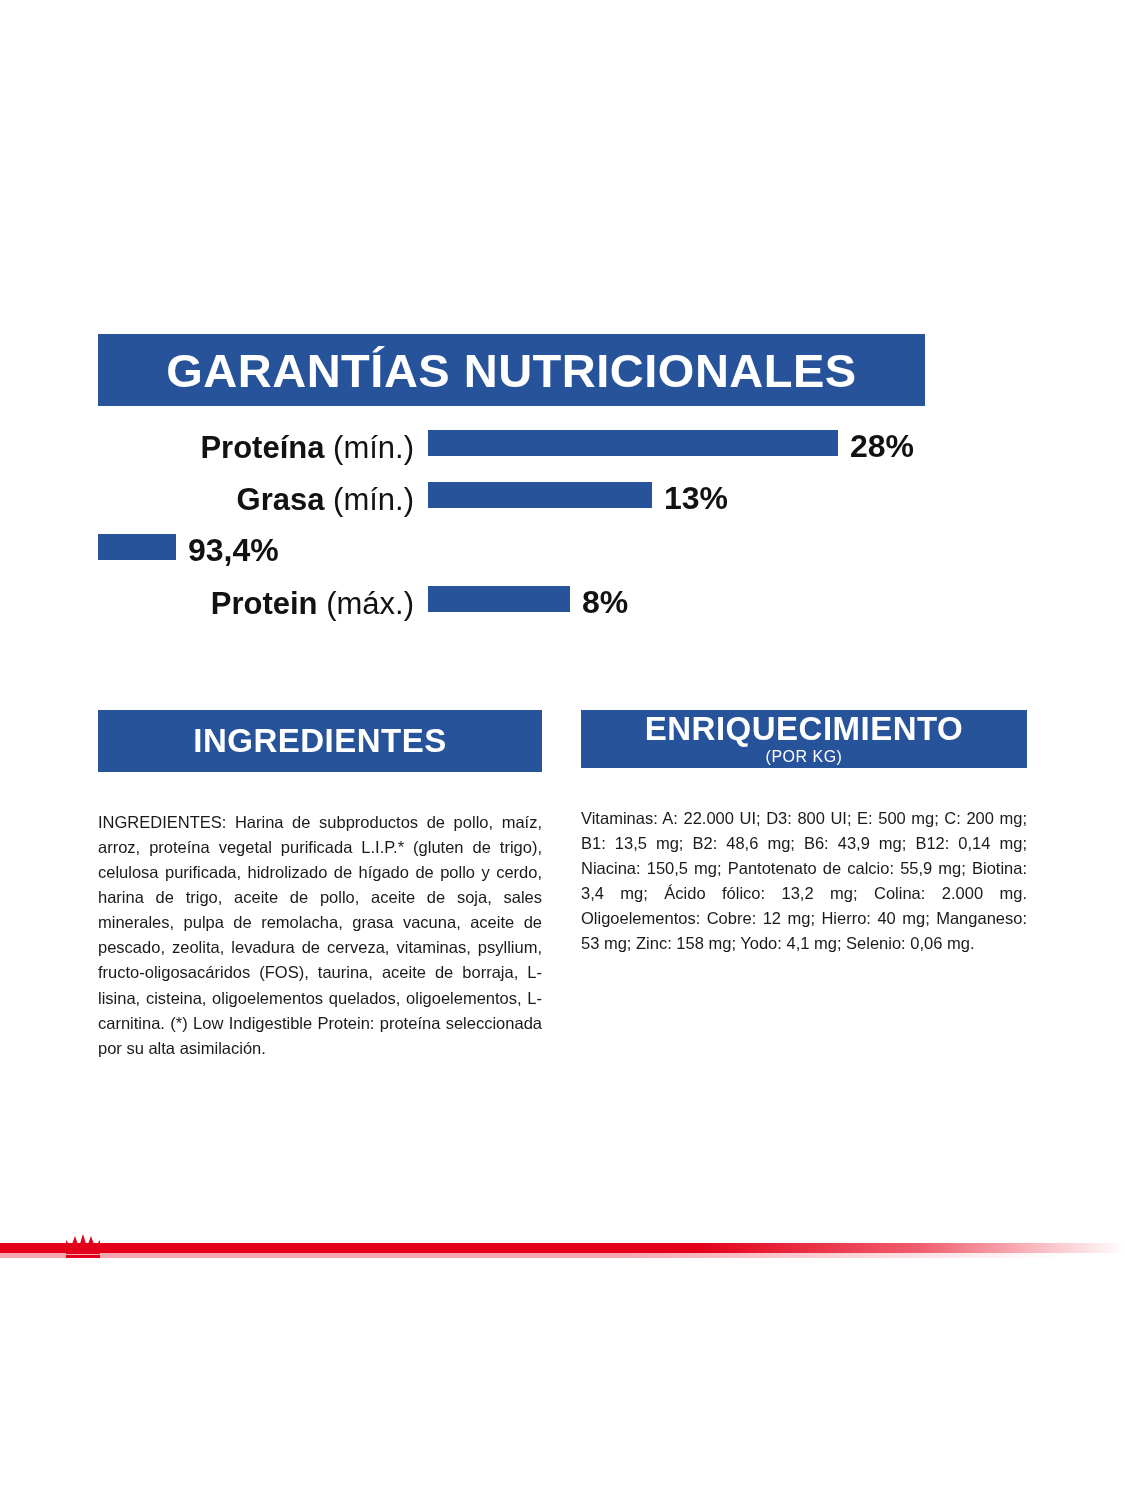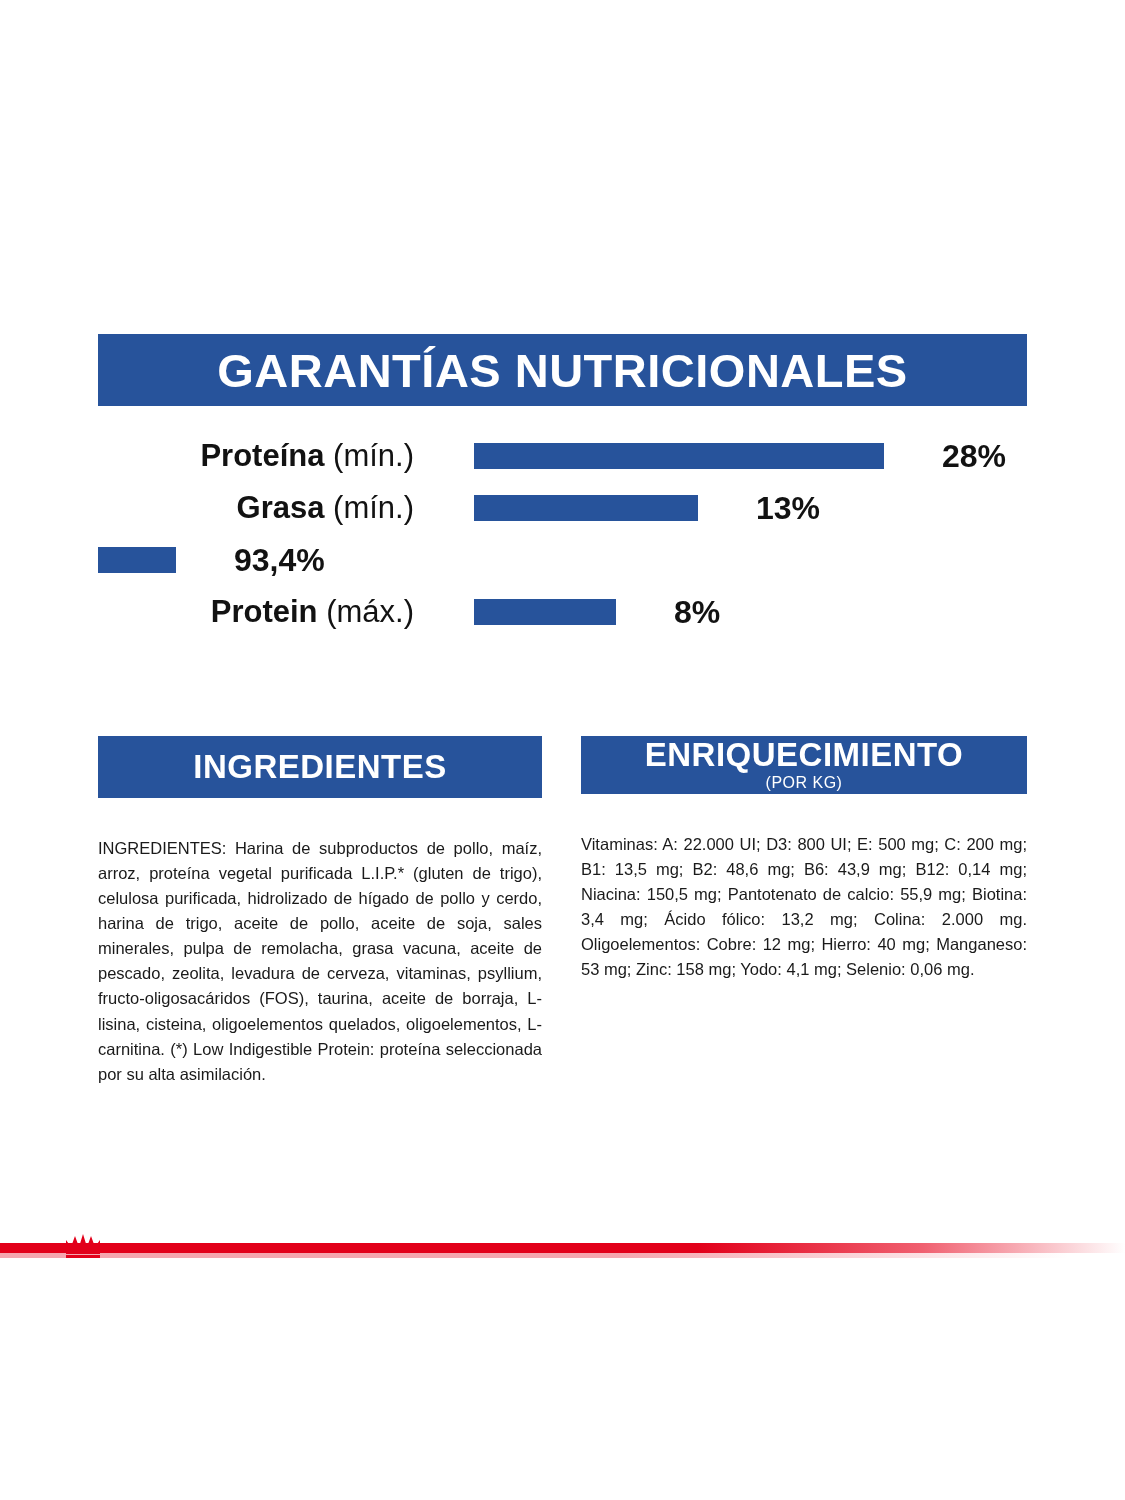--- a/index.html
+++ b/index.html
@@ -20,21 +20,21 @@
     left: 0; top: 0;
     width: 1125px;
     height: 1500px;
   }
 
   
   .banner {
     position: absolute;
     left: 98px;
     top: 334px;
-    width: 929px;
+    width: 827px;
     height: 72px;
     background: #27539b;
     display: flex;
     align-items: center;
     justify-content: center;
   }
   .banner-title {
     color: #ffffff;
     font-size: 47px;
     font-weight: bold;
@@ -47,22 +47,21 @@
   .guarantees {
     position: absolute;
     left: 98px;
     top: 430px;
     width: 929px;
   }
   .g-row {
     position: relative;
     height: 52px;
     display: flex;
-    align-items: center;
-    gap: 46px;
+    align-items: flex-start;
   }
   .g-label {
     width: 330px;
     text-align: right;
     padding-right: 14px;
     box-sizing: border-box;
     font-size: 31px;
     color: #121212;
     white-space: nowrap;
   }
@@ -95,21 +94,20 @@
   .col-right { left: 581px; width: 446px; }
 
   .sec-header {
     background: #27539b;
     color: #ffffff;
     text-align: center;
     display: flex;
     flex-direction: column;
     justify-content: center;
     align-items: center;
-    margin-top: 26px;
   }
   .sec-header.left { height: 62px; }
   .sec-header.right { height: 58px; }
   .sec-header-title {
     font-size: 33px;
     font-weight: bold;
     letter-spacing: 0.5px;
     line-height: 1.05;
   }
   .sec-header-sub {

